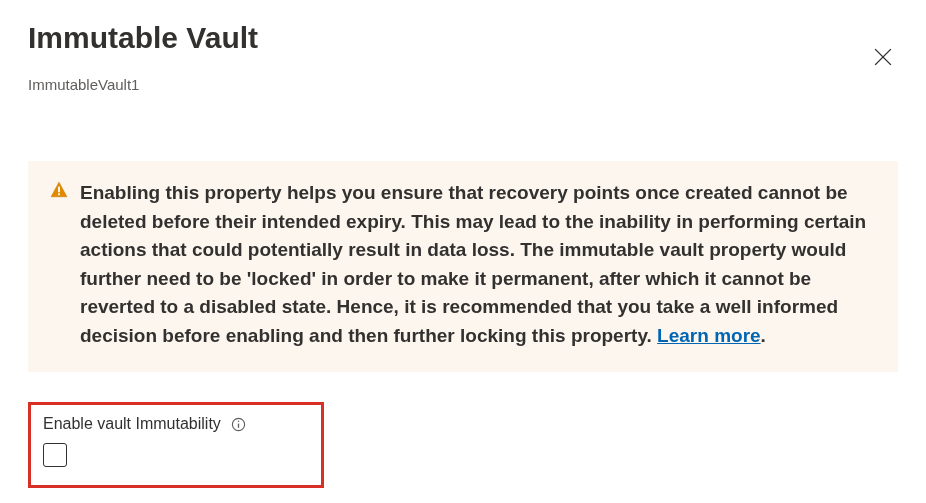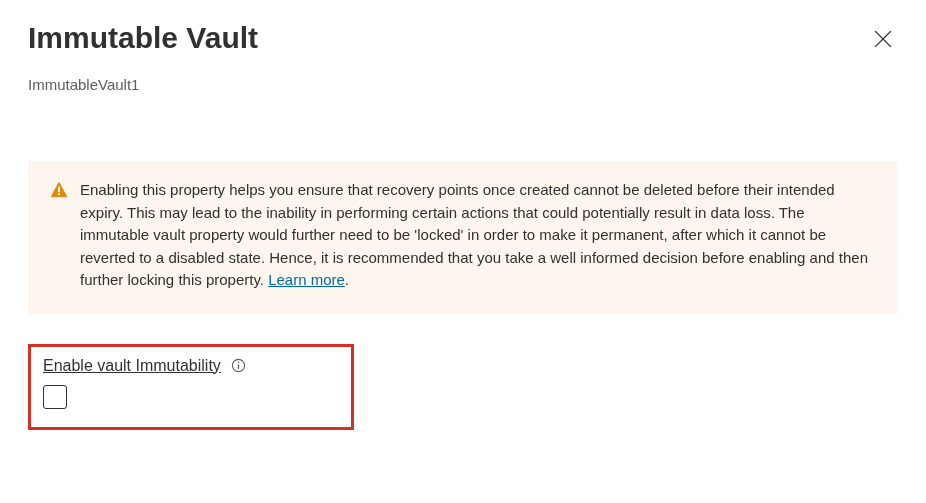--- a/index.html
+++ b/index.html
@@ -11,21 +11,21 @@
       font-family: 'Segoe UI', -apple-system, BlinkMacSystemFont, sans-serif;
       background: #ffffff;
       color: #323130;
       width: 926px;
       height: 503px;
       padding: 20px 28px;
     }
     .header {
       display: flex;
       justify-content: space-between;
-      align-items: flex-start;
+      align-items: center;
     }
     .title-section {
       flex: 1;
     }
     .page-title {
       font-size: 30px;
       font-weight: 600;
       color: #323130;
       line-height: 1.2;
     }
@@ -60,35 +60,35 @@
     }
     .warning-icon {
       flex-shrink: 0;
       margin-top: 2px;
     }
     .warning-icon svg {
       width: 18px;
       height: 18px;
     }
     .warning-text {
-      font-size: 15px;
+      font-size: 19px;
       line-height: 1.5;
       color: #323130;
+      font-weight: bold;
     }
     .learn-more {
       color: #0066b4;
       text-decoration: underline;
       cursor: pointer;
     }
     .option-section {
       margin-top: 30px;
       border: 3px solid #d93025;
       padding: 10px 12px 14px 12px;
-      width: 326px;
-      text-decoration: underline;
+      width: 296px;
     }
     .option-label-row {
       display: flex;
       align-items: center;
       gap: 10px;
     }
     .option-label {
       font-size: 16px;
       color: #323130;
     }

